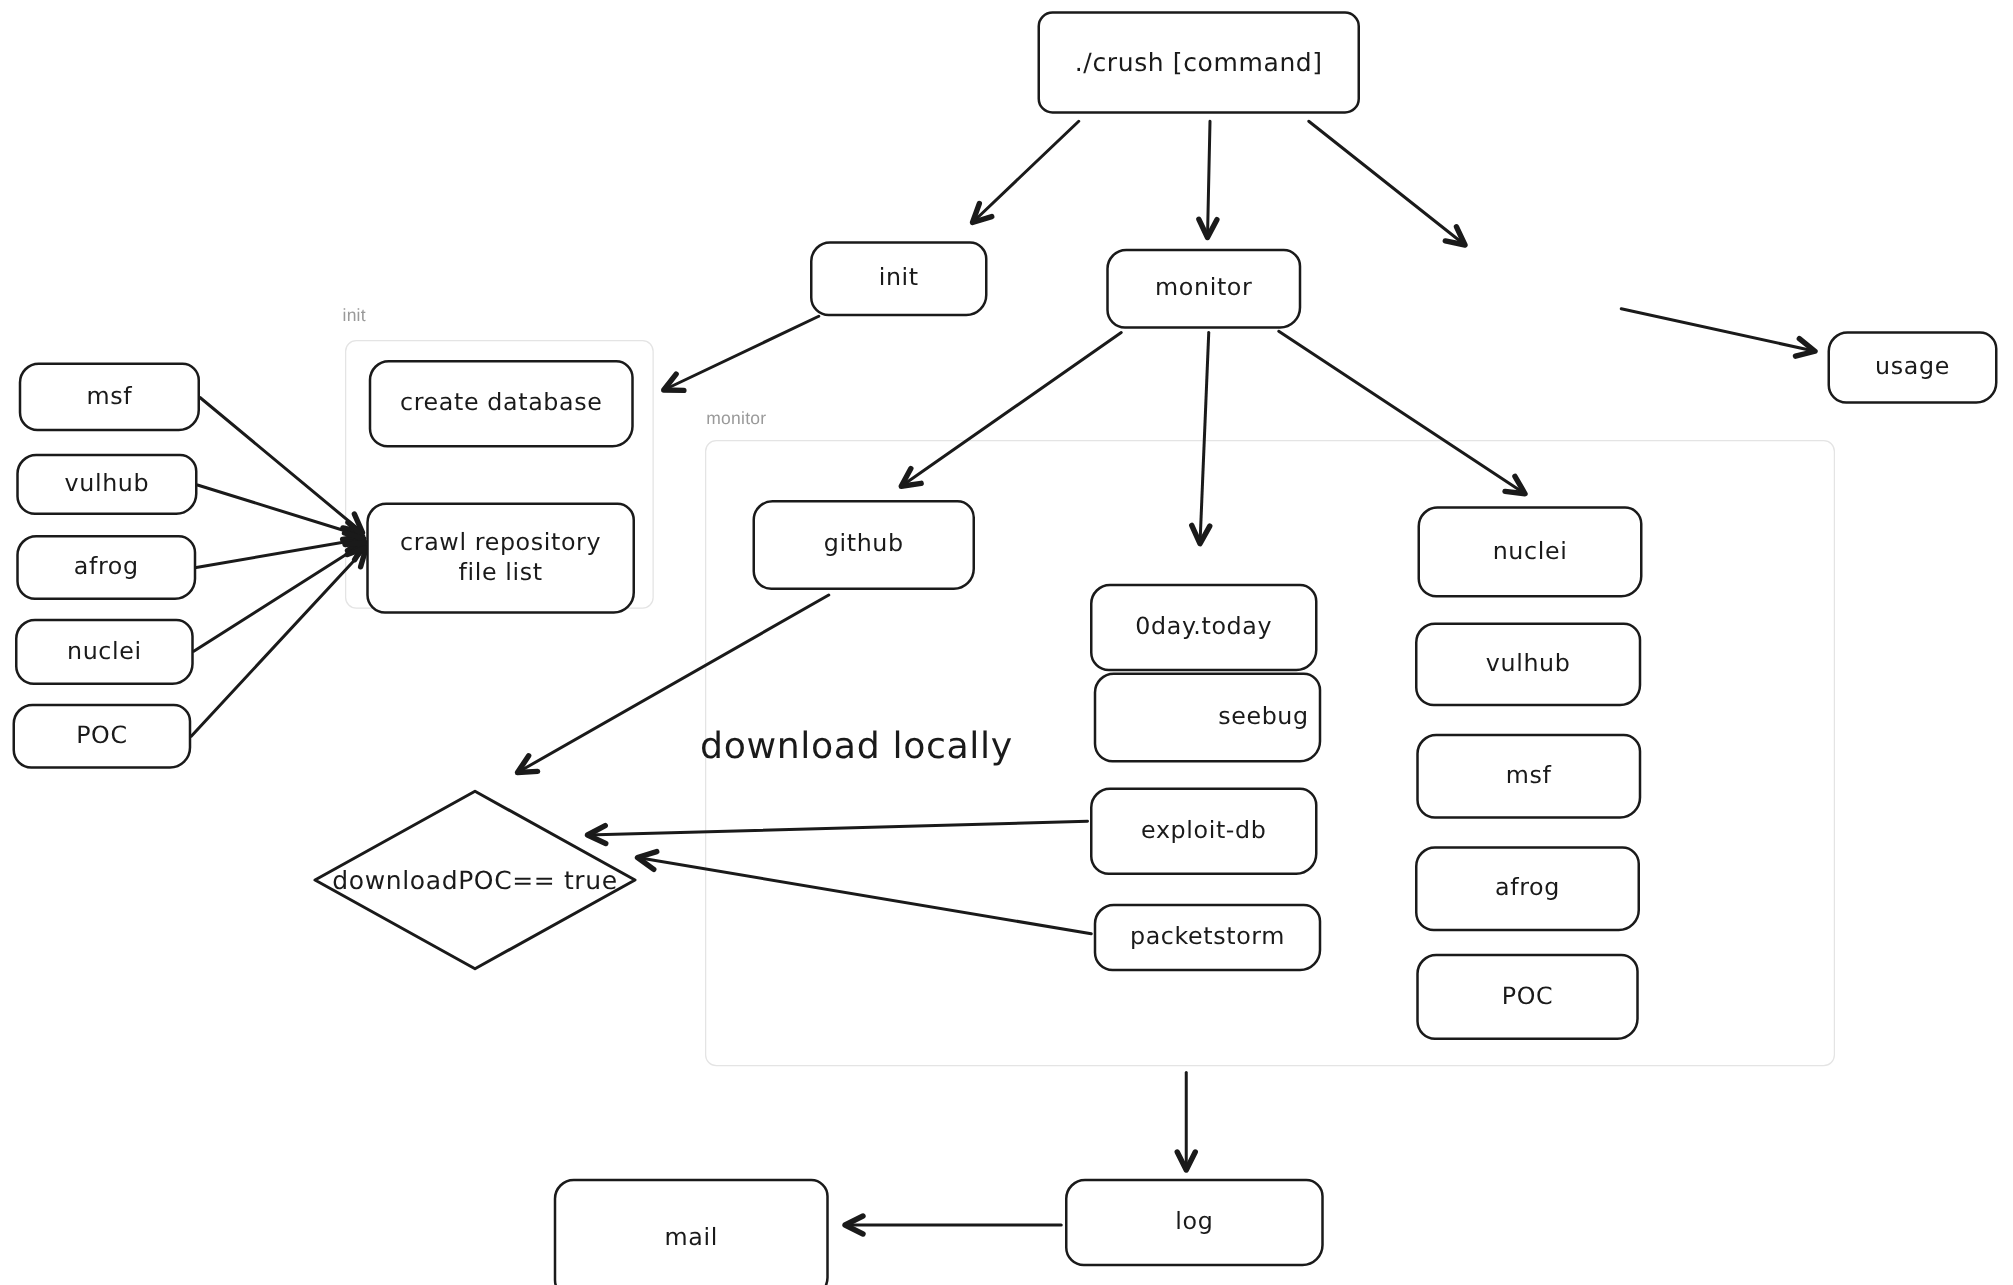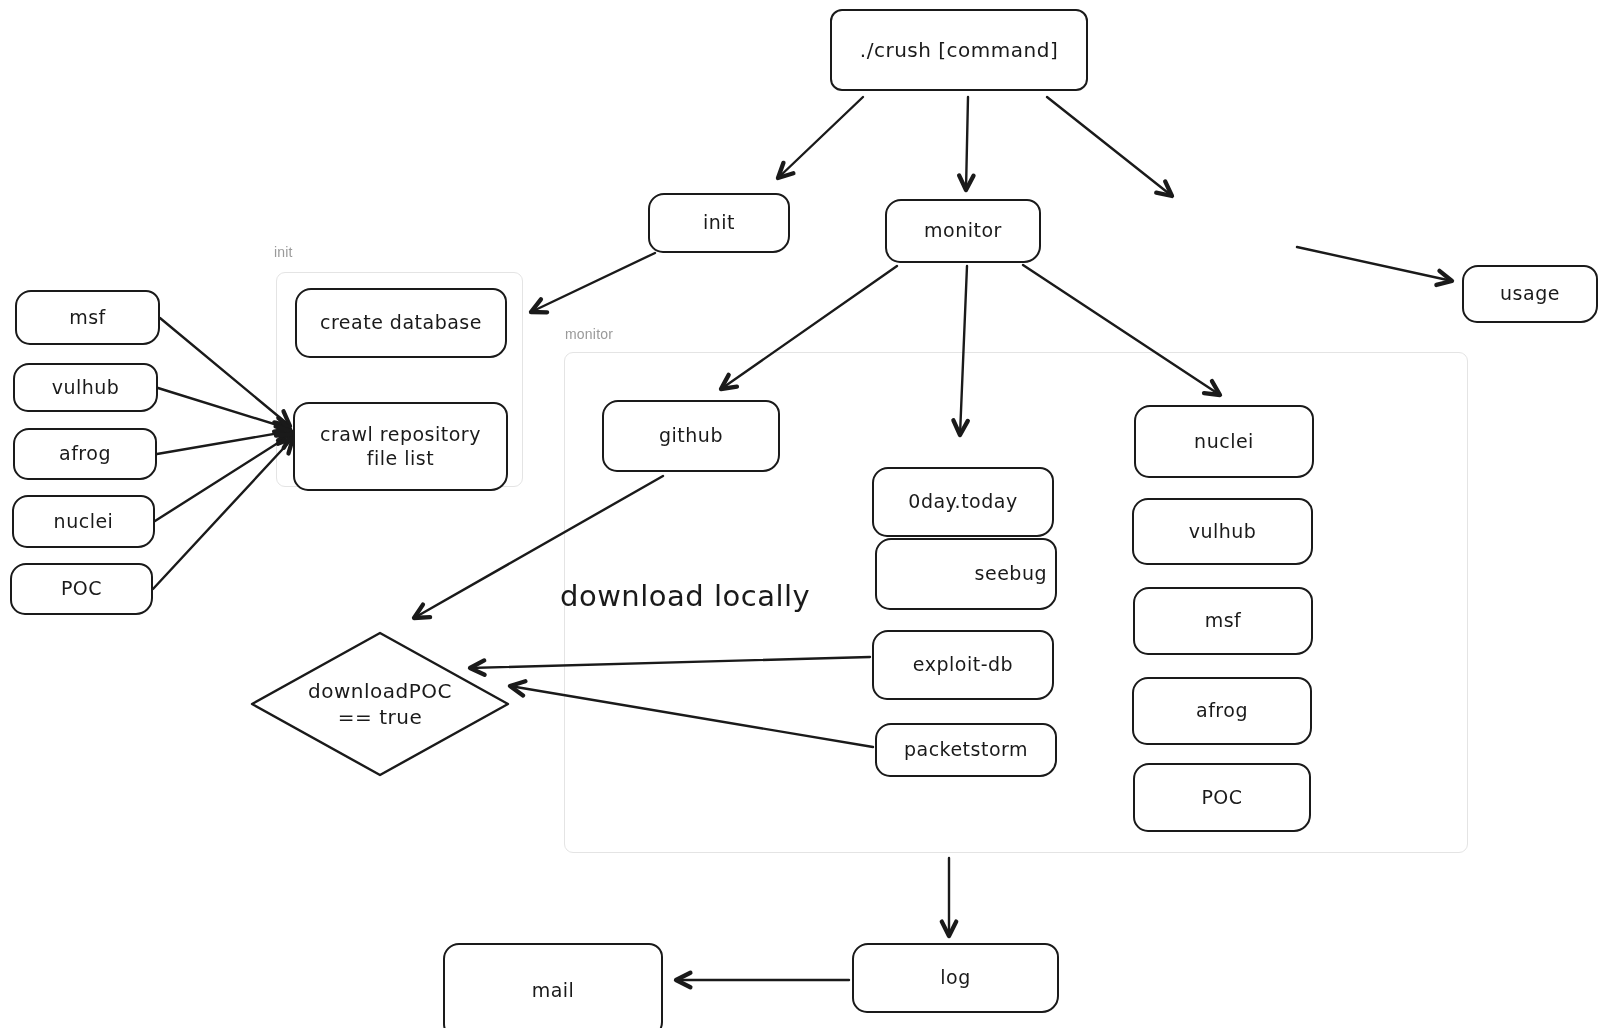--- a/index.html
+++ b/index.html
@@ -20,21 +20,21 @@
   .frame-label{
     position:absolute;font-family:"Liberation Sans","DejaVu Sans",sans-serif;
     font-size:14px;color:#9a9a9a;z-index:1;letter-spacing:.2px;
   }
   #arrow-layer{position:absolute;left:0;top:0;z-index:2;}
   #arrow-layer line, #arrow-layer path{stroke:#1a1a1a;stroke-width:2.4;fill:none;
     stroke-linecap:round;stroke-linejoin:round;}
   #diamond-shape{fill:#ffffff;stroke-width:2.6;}
   .diamond-text{
     position:absolute;left:252px;top:633px;width:256px;height:142px;
-    display:flex;flex-direction:column;align-items:center;justify-content:center;
+    display:flex;align-items:center;justify-content:center;
     font-size:20px;letter-spacing:.5px;line-height:1.3;z-index:3;text-align:center;
   }
   .free-label{
     position:absolute;font-size:29px;letter-spacing:.5px;z-index:3;
   }
 </style>
 </head>
 <body>
 
 <div id="canvas">

